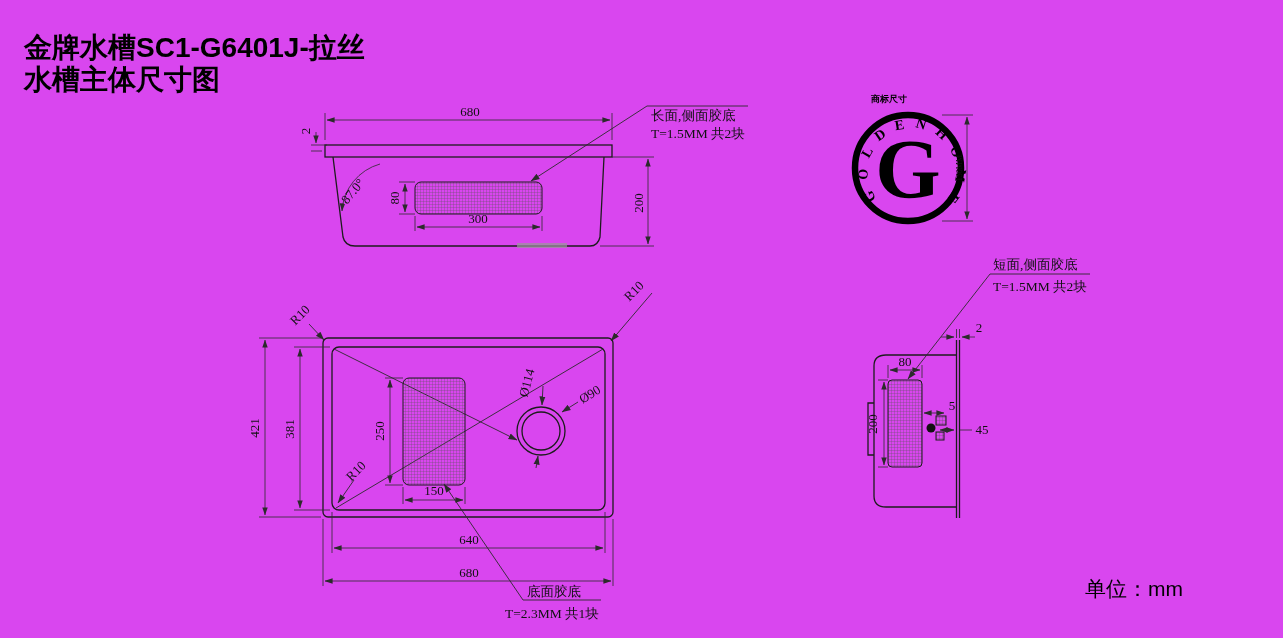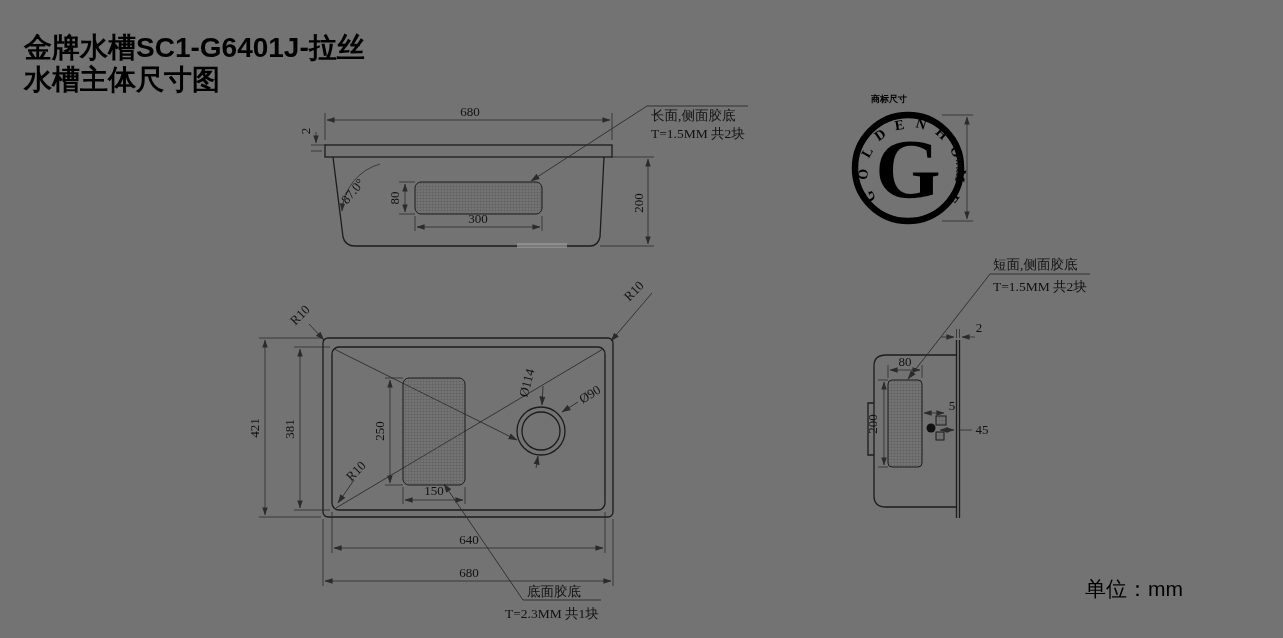--- a/index.html
+++ b/index.html
@@ -1,16 +1,16 @@
 <!DOCTYPE html>
 <html><head>
 <meta charset="utf-8">
 <style>
   html,body{margin:0;padding:0;background:#fff;}
-  .page{position:relative;width:1283px;height:638px;background:#737373;overflow:hidden;
+  .page{position:relative;width:1283px;height:638px;background:#d946ef;overflow:hidden;
         font-family:"Liberation Sans",sans-serif;}
   svg{position:absolute;left:0;top:0;}
   .t-title{font:bold 28px "Liberation Sans",sans-serif;fill:#000;}
   .t-unit{font:21px "Liberation Sans",sans-serif;fill:#000;}
   .t-dim{font:13px "Liberation Serif","DejaVu Serif",serif;fill:#111;}
   .t-note{font:13.5px "Liberation Serif","DejaVu Serif",serif;fill:#111;}
   .t-cap{font:bold 9px "Liberation Serif","DejaVu Serif",serif;fill:#000;}
   .t-logodim{font:8px "Liberation Serif","DejaVu Serif",serif;fill:#111;}
   .t-ring{font:bold 14px "Liberation Serif","DejaVu Serif",serif;fill:#000;letter-spacing:10px;}
   .t-bigg{font:bold 84px "Liberation Serif","DejaVu Serif",serif;fill:#000;}

